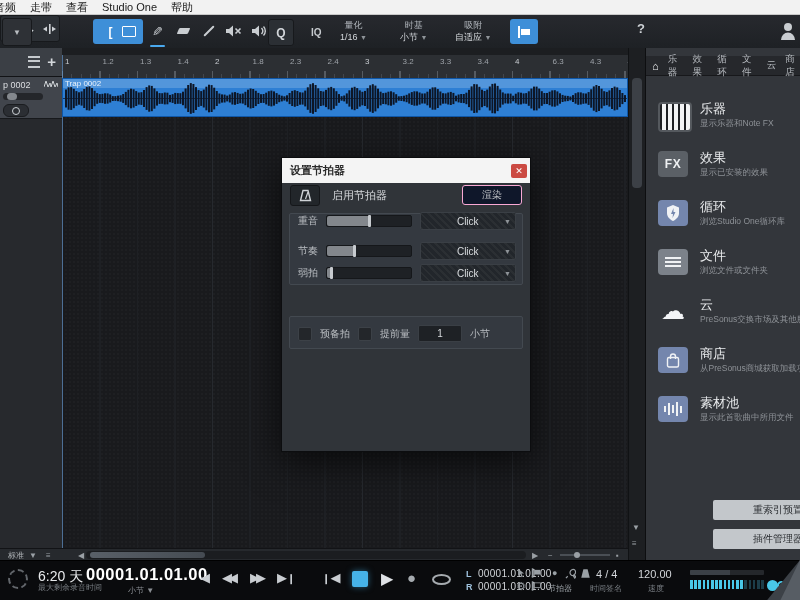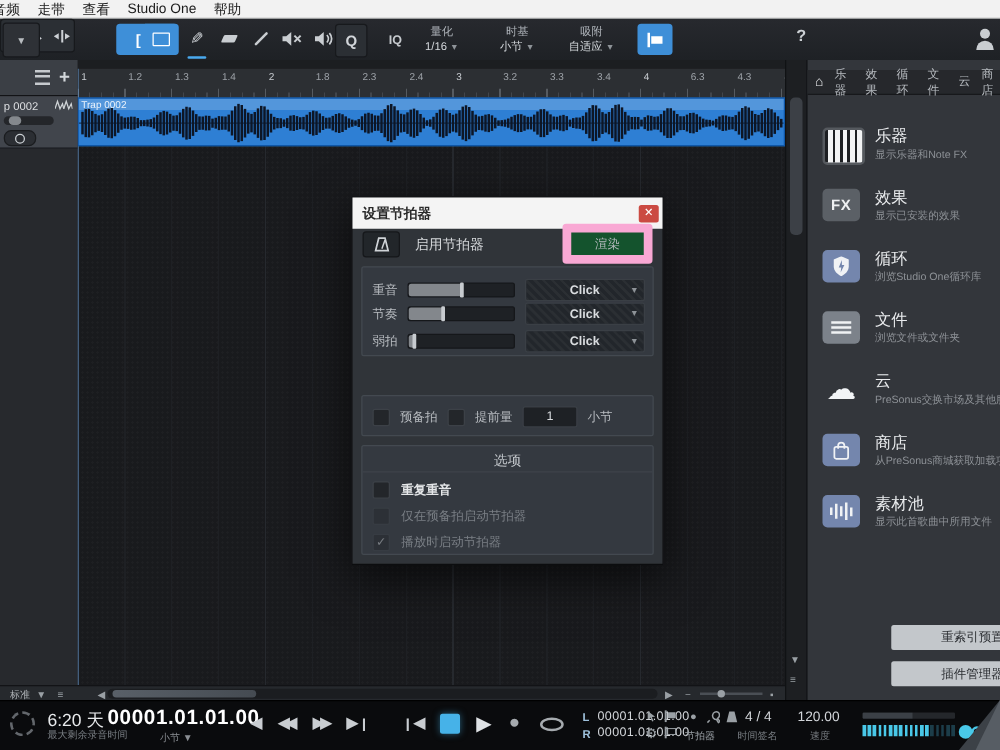--- a/index.html
+++ b/index.html
@@ -85,32 +85,32 @@
 
   
   #dialog{left:281px;top:157px;width:248px;height:293px;background:#303439;border:1px solid #0c0d0f;
           box-shadow:0 10px 34px rgba(0,0,0,0.65);}
   #dlg-title{position:absolute;left:0;top:0;width:100%;height:25px;background:#f4f4f4;display:flex;align-items:center;box-sizing:border-box;padding:0 3px 0 8px;}
   #dlg-title .t{font-size:11px;color:#2a2a2a;font-weight:bold;flex:1;}
   #dlg-close{width:16px;height:14px;background:#cb4a42;border-radius:2px;color:#fff;font-size:9px;display:flex;align-items:center;justify-content:center;}
   #dlg-enable-row{position:absolute;left:8px;top:27px;width:232px;height:20px;display:flex;align-items:center;}
   #metro-btn{width:28px;height:19px;background:#22262a;border:1px solid #15171a;border-radius:3px;display:flex;align-items:center;justify-content:center;}
   #dlg-enable-label{margin-left:12px;font-size:11px;color:#d6d9dc;flex:1;}
-  #render-btn{width:58px;height:18px;background:#14532d;border:7px solid #f9a8d4;border-radius:3px;color:#b8bcc0;font-size:10px;display:flex;align-items:center;justify-content:center;}
+  #render-btn{width:58px;height:18px;background:#0f172a;border:1px solid #f9a8d4;border-radius:3px;color:#b8bcc0;font-size:10px;display:flex;align-items:center;justify-content:center;}
   .group{position:absolute;left:7px;width:234px;background:#343940;border:1px solid #434950;border-radius:2px;box-sizing:border-box;}
   #grp-sliders{top:55px;height:72px;}
   .mrow{position:absolute;left:8px;width:218px;height:14px;display:flex;align-items:center;}
   .mrow .lb{width:30px;font-size:10px;color:#b9bdc1;}
   .slider{position:relative;width:88px;height:10px;background:#1e2125;border-radius:2px;border:1px solid #15171a;}
   .slider .fill{position:absolute;left:0;top:0;height:100%;background:#83878c;border-radius:2px 0 0 2px;}
   .slider .thumb{position:absolute;top:-1px;width:3px;height:12px;background:#c7cbcf;border-radius:1px;}
   .dropdown{margin-left:8px;width:100px;height:16px;background:#22262b;border:1px solid #3a3f45;border-radius:2px;
             background-image:repeating-linear-gradient(45deg,rgba(255,255,255,0.04) 0 2px,transparent 2px 5px);
             display:flex;align-items:center;justify-content:center;position:relative;}
-  .dropdown .val{font-size:10px;font-weight:bold;color:#dadde0;}
+  .dropdown .val{font-size:10px;font-weight:normal;color:#dadde0;}
   .dropdown .caret{position:absolute;right:4px;}
   #preset-row{position:absolute;left:0;top:132px;width:248px;height:20px;}
   .pbtn{position:absolute;top:0;width:64px;height:18px;background:#40454b;border:1px solid #2b2e32;border-radius:3px;
         color:#c3c7cb;font-size:10px;display:flex;align-items:center;justify-content:center;}
   #grp-precount{top:158px;height:33px;}
   .chk{width:14px;height:14px;background:#23262a;border:1px solid #3c4147;border-radius:2px;display:flex;align-items:center;justify-content:center;
        color:#c9cdd1;font-size:10px;box-sizing:border-box;}
   .chk.dis{opacity:0.45;}
   #precount-inner{position:absolute;left:8px;top:8px;display:flex;align-items:center;gap:8px;font-size:10px;color:#b9bdc1;}
   #lead-input{width:42px;height:15px;background:#1e2125;border:1px solid #3a3f45;border-radius:2px;color:#d8dbde;
@@ -646,21 +646,21 @@
         <svg width="13" height="13" viewBox="0 0 13 13">
           <path d="M4 1.5 L9 1.5 L11.5 11.5 L1.5 11.5 Z" fill="none" stroke="#cfd3d7" stroke-width="1.4"></path>
           <line x1="6.5" y1="10" x2="9" y2="3" stroke="#cfd3d7" stroke-width="1.2"></line>
         </svg>
       </div>
       <span id="dlg-enable-label">启用节拍器</span>
       <div id="render-btn">渲染</div>
     </div>
 
     <div id="grp-sliders" class="group">
-        <div class="mrow" style="top: 11px;">
+        <div class="mrow" style="top: 0;">
           <span class="lb">重音</span>
           <div class="slider">
             <div class="fill" style="width:50%"></div>
             <div class="thumb" style="left:calc(50% - 1px)"></div>
           </div>
           <div class="dropdown">
             <span class="val">Click</span>
             <span class="caret">▼</span>
           </div>
         </div>
@@ -693,38 +693,20 @@
       <div id="precount-inner">
         <div class="chk"></div>
         <span>预备拍</span>
         <div class="chk"></div>
         <span>提前量</span>
         <div id="lead-input">1</div>
         <span>小节</span>
       </div>
     </div>
 
-    <div id="grp-options" class="group">
-      <div id="opt-title">选项</div>
-      <div id="opt-divider"></div>
-      <div id="opt-rows">
-          <div class="optrow bright" style="top: 28px;">
-            <div class="chk"></div>
-            <span class="txt">重复重音</span>
-          </div>
-          <div class="optrow" style="top: 49px;">
-            <div class="chk dis"></div>
-            <span class="txt">仅在预备拍启动节拍器</span>
-          </div>
-          <div class="optrow" style="top: 70px;">
-            <div class="chk dis">✓</div>
-            <span class="txt">播放时启动节拍器</span>
-          </div>
-        </div>
-    </div>
   </div>
 
   <div id="transport" class="abs">
     <div id="gauge"></div>
     <span id="remain-v">6:20 天</span>
     <span id="remain-l">最大剩余录音时间</span>
 
     <div id="pos">00001.01.01.00</div>
     <div id="pos-unit"><span>小节</span> ▼</div>
 

